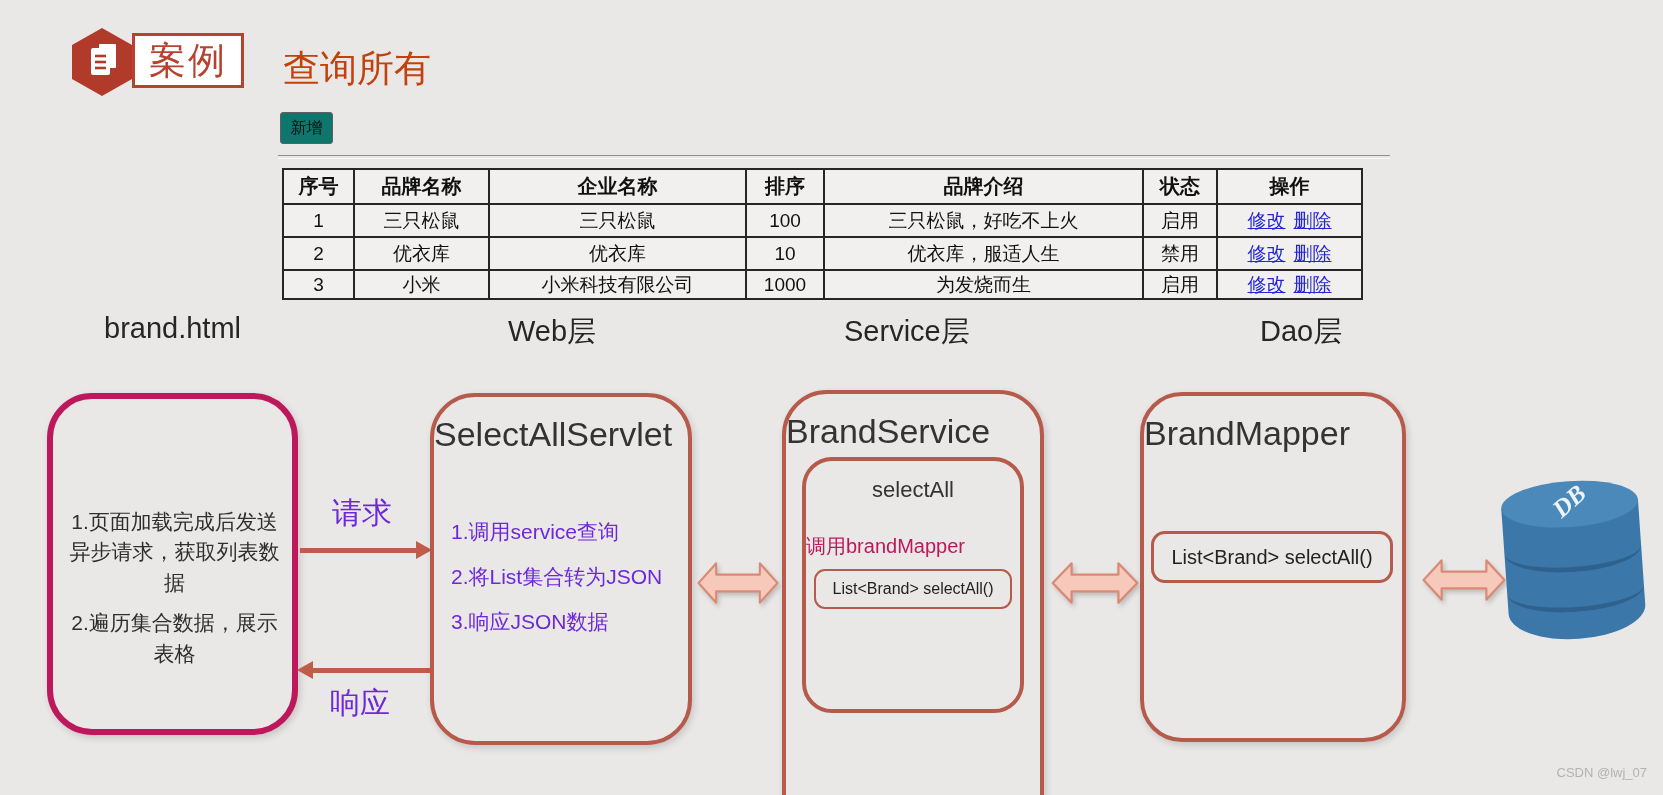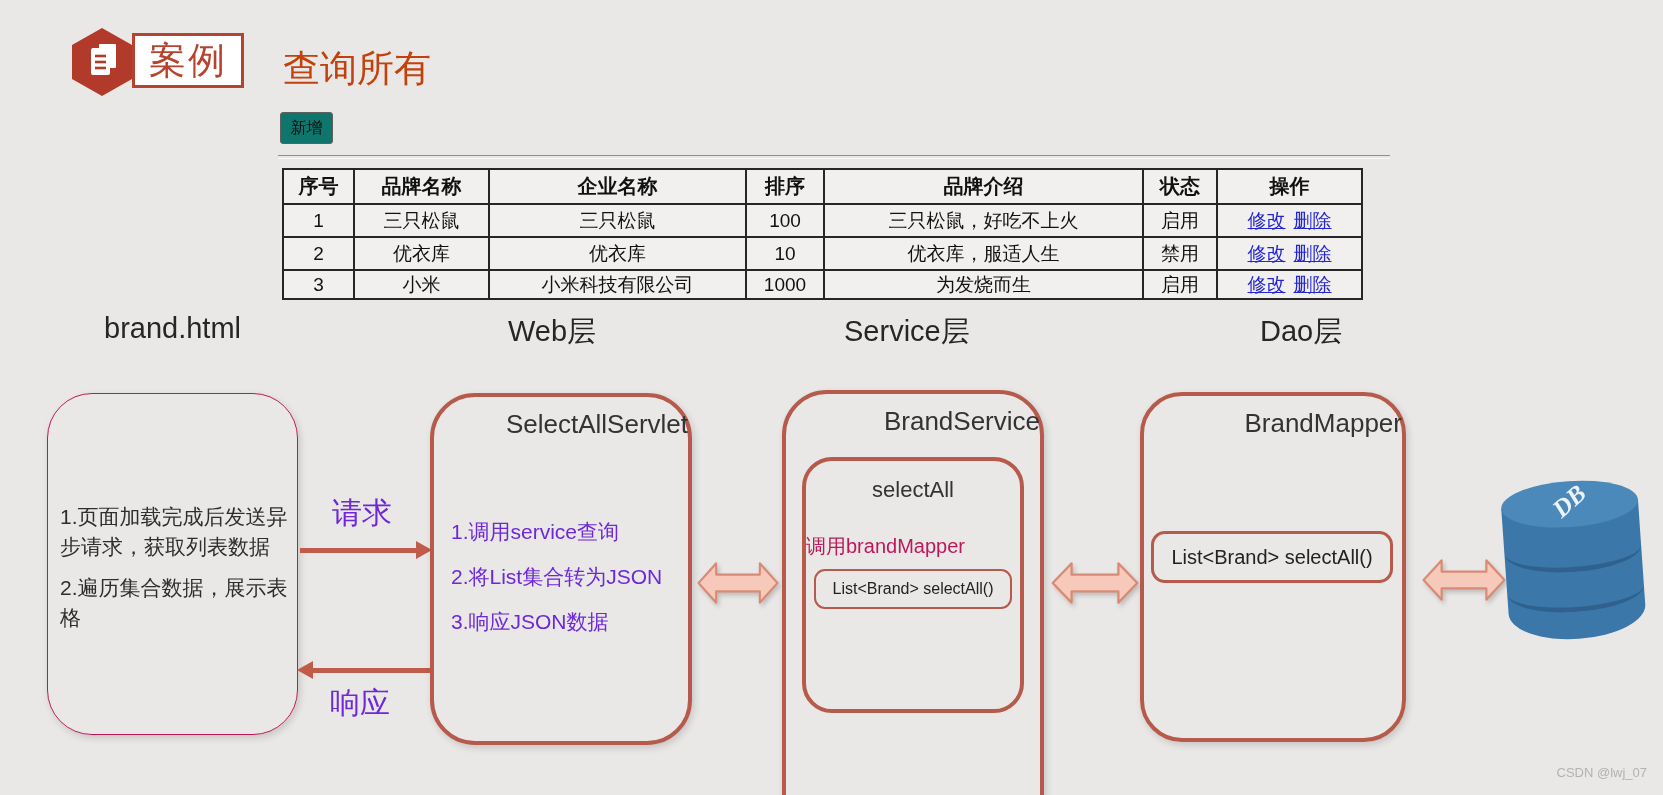--- a/index.html
+++ b/index.html
@@ -45,24 +45,24 @@
   table.brand td{height:31px;}
   table.brand tr.r3 td{height:27px;}
   a.op{color:#2525d8;text-decoration:underline;cursor:pointer;}
   a.op.del{margin-left:8px;}
   
   .col-label{position:absolute;top:312px;font-size:29px;color:#262626;white-space:nowrap;}
   .lb0{left:104px;} .lb1{left:508px;} .lb2{left:844px;} .lb3{left:1260px;text-align:right;}
   
   .bigbox{position:absolute;box-sizing:border-box;border-radius:45px;
     box-shadow:2px 3px 7px rgba(0,0,0,0.15);}
-  .blue{border:1px solid #be185d;}
+  .blue{border:6px solid #be185d;text-align:center;}
   .red{border:4px solid #b65a4b;}
-  .box-title{position:absolute;left:0;right:0;top:12px;text-align:right;
-    font-size:26px;color:#333;white-space:nowrap;}
+  .box-title{position:absolute;left:0;right:0;top:18px;text-align:left;
+    font-size:34px;color:#333;white-space:nowrap;}
   .brand-box{left:47px;top:393px;width:251px;height:342px;}
   .brand-text{position:absolute;left:12px;right:8px;top:108px;
     font-size:21px;line-height:1.45;color:#2e2e2e;}
   .brand-text p{margin:0 0 10px 0;}
   .servlet-box{left:430px;top:393px;width:262px;height:352px;}
   .servlet-steps{position:absolute;left:17px;right:4px;top:112px;
     font-size:21px;color:#6d28d9;}
   .servlet-steps .step{height:45px;display:flex;align-items:center;white-space:nowrap;}
   .service-box{left:782px;top:390px;width:262px;height:452px;}
   .service-inner{position:absolute;left:16px;top:63px;width:222px;height:256px;

